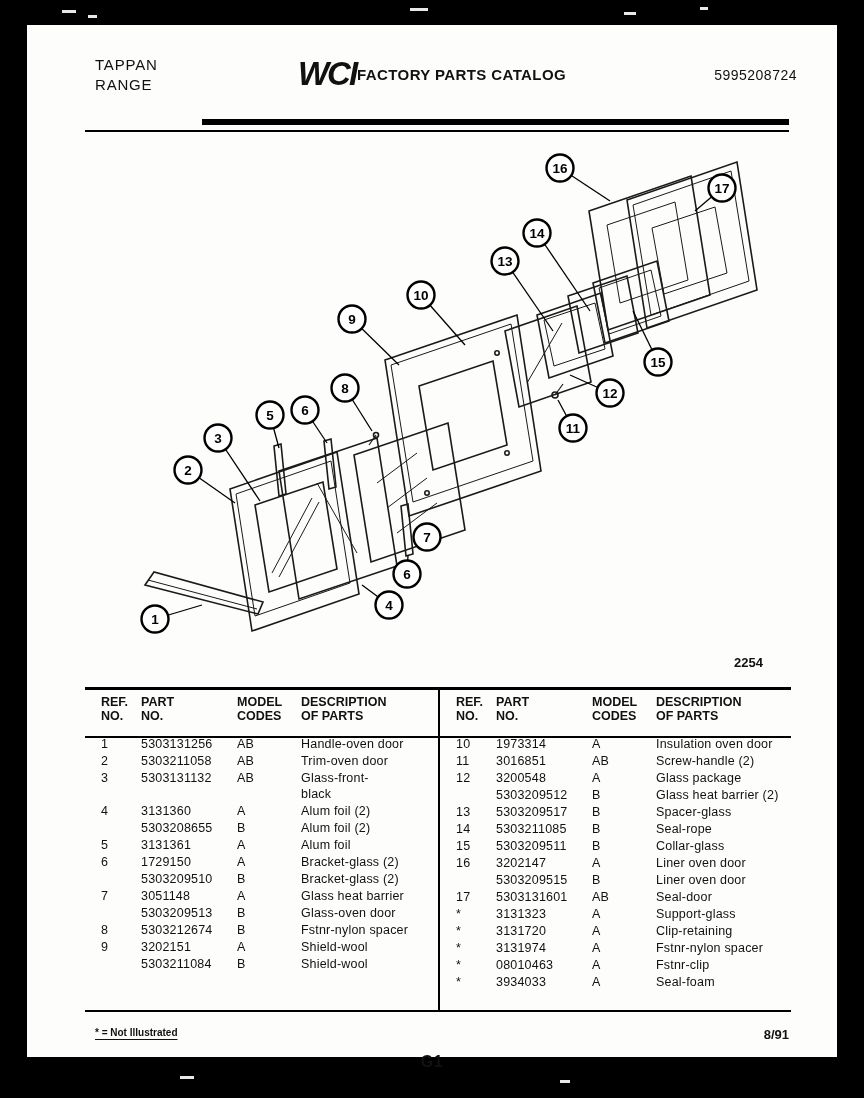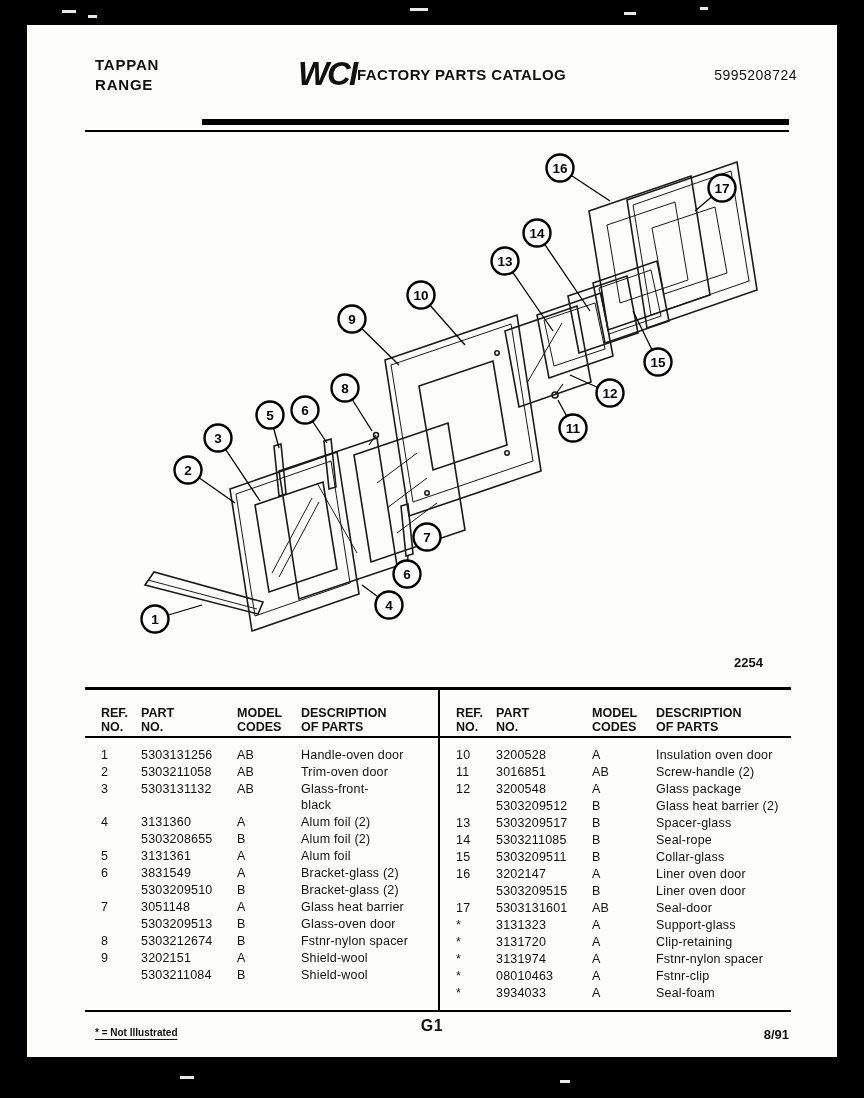--- a/index.html
+++ b/index.html
@@ -12,21 +12,21 @@
     overflow:hidden;
   }
   .scan-mark { position:absolute; background:#e8e8e8; }
   .page {
     position:absolute; left:27px; top:25px; width:810px; height:1032px;
     background:#fdfdfb;
   }
   
   .brand {
     position:absolute; left:68px; top:30px;
-    font-weight:bold; font-size:15px; letter-spacing:.8px;
+    font-weight:normal; font-size:15px; letter-spacing:.8px;
     line-height:1.3; white-space:pre-line;
   }
   .center-head {
     position:absolute; left:50%; top:30px; transform:translateX(-50%);
     display:flex; align-items:center; gap:1px; white-space:nowrap;
   }
   .logo {
     font-size:33px; font-weight:bold; font-style:italic; letter-spacing:-2px;
   }
   .catalog-title { font-size:15px; font-weight:bold; letter-spacing:.4px; }
@@ -49,21 +49,21 @@
     text-anchor:middle; dominant-baseline:central; fill:#000;
   }
   .figure-number { position:absolute; right:74px; top:630px; font-size:13px; font-weight:bold; }
   
   .parts-table {
     position:absolute; left:58px; right:46px; top:662px; height:325px;
     border-top:3px solid #000; border-bottom:2px solid #000;
     display:flex;
   }
   .head-rule { position:absolute; left:0; right:0; top:46px; height:2px; background:#000; }
-  .half { flex:1 1 50%; padding:16px 4px 6px 16px; overflow:hidden; }
+  .half { flex:1 1 50%; padding:5px 4px 6px 16px; overflow:hidden; }
   .half.right { border-left:2px solid #000; }
   table { border-collapse:collapse; width:100%; table-layout:fixed; }
   col.c-ref   { width:40px; }
   col.c-part  { width:96px; }
   col.c-model { width:64px; }
   th {
     text-align:left; vertical-align:top; font-size:12.5px; font-weight:bold;
     white-space:pre-line; line-height:1.15; height:40px; padding-bottom:2px;
   }
   td {
@@ -71,21 +71,21 @@
     letter-spacing:.2px;
   }
   td.desc { white-space:pre-line; }
   tbody tr td { padding-top:.5px; }
   
   .footer-note {
     position:absolute; left:68px; top:1002px;
     font-weight:bold; font-size:10px; text-decoration:underline; text-underline-offset:3px;
   }
   .page-label {
-    position:absolute; left:0; right:0; top:992px; text-align:center;
+    position:absolute; left:0; right:0; top:1028px; text-align:center;
     font-weight:bold; font-size:16px; letter-spacing:.5px;
   }
   .footer-date { position:absolute; right:48px; top:1002px; font-weight:bold; font-size:13px; }
 </style>
 </head>
 <body>
 
 <div class="scan-mark" style="left:62px;top:10px;width:14px;height:3px;"></div>
 <div class="scan-mark" style="left:88px;top:15px;width:9px;height:3px;"></div>
 <div class="scan-mark" style="left:410px;top:8px;width:18px;height:3px;"></div>
@@ -318,21 +318,21 @@
               <td class="desc">Alum foil (2)</td>
             </tr>
             <tr>
               <td class="ref">5</td>
               <td class="part">3131361</td>
               <td class="model">A</td>
               <td class="desc">Alum foil</td>
             </tr>
             <tr>
               <td class="ref">6</td>
-              <td class="part">3831549</td>
+              <td class="part">1729150</td>
               <td class="model">A</td>
               <td class="desc">Bracket-glass (2)</td>
             </tr>
             <tr>
               <td class="ref"></td>
               <td class="part">5303209510</td>
               <td class="model">B</td>
               <td class="desc">Bracket-glass (2)</td>
             </tr>
             <tr>
@@ -385,21 +385,21 @@
 NO.</th>
             <th>MODEL
 CODES</th>
             <th>DESCRIPTION
 OF PARTS</th>
           </tr>
         </thead>
         <tbody id="right-tbody">
             <tr>
               <td class="ref">10</td>
-              <td class="part">3200528</td>
+              <td class="part">1973314</td>
               <td class="model">A</td>
               <td class="desc">Insulation oven door</td>
             </tr>
             <tr>
               <td class="ref">11</td>
               <td class="part">3016851</td>
               <td class="model">AB</td>
               <td class="desc">Screw-handle (2)</td>
             </tr>
             <tr>

